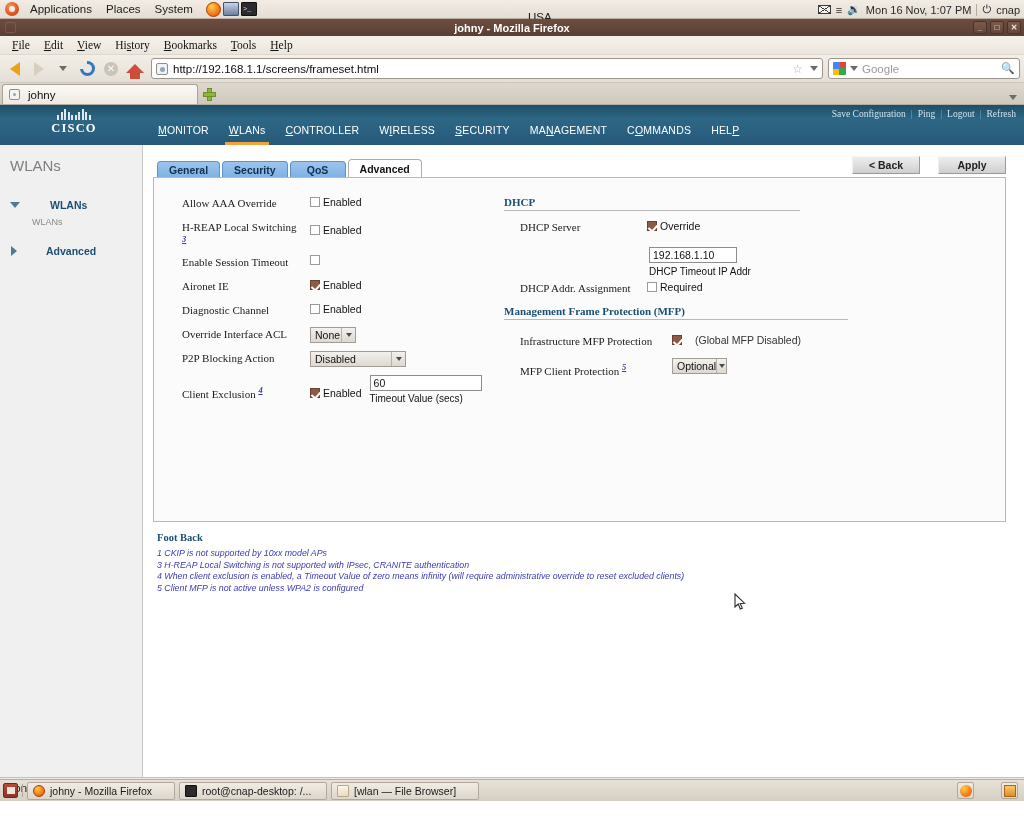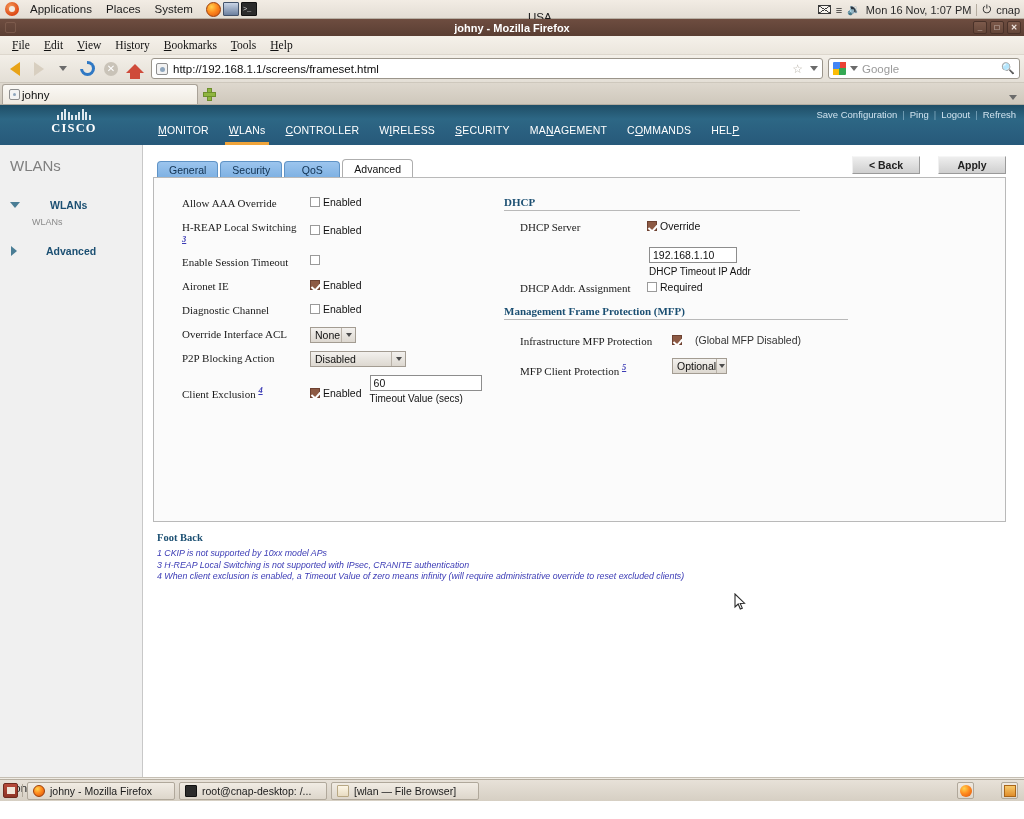--- a/index.html
+++ b/index.html
@@ -100,21 +100,21 @@
   #g-icon:before{content:"";position:absolute;right:0;top:0;width:6px;height:6px;background:#ea4335;}
   #g-icon:after{content:"";position:absolute;left:0;bottom:0;width:6px;height:6px;background:#fbbc05;}
   #search-ph{ flex:1; color:#9a9a9a; font-size:11.5px; }
   #mag{ color:#7d8ea3; font-size:11px; }
 
   #tabstrip{ height:22px; background:linear-gradient(#ded8ce,#cfc8bc);
     display:flex;align-items:flex-end; padding-left:2px; position:relative;
     border-bottom:1px solid #b3aca0;}
   .ff-tab{ height:20px;width:196px;background:linear-gradient(#fbf9f5,#efeae1);
     border:1px solid #a9a298; border-bottom:none; border-radius:3px 3px 0 0;
-    display:flex;align-items:center;gap:2px;padding:8px 6px;font-size:11.5px;color:#111;}
+    display:flex;align-items:center;gap:8px;padding:8px 6px;font-size:11.5px;color:#111;}
   .tab-fav{width:11px;height:11px;border:1px solid #8e8e8e;border-radius:2px;background:#f3f3f3;position:relative;}
   .tab-fav:after{content:"";position:absolute;left:3px;top:3px;width:3px;height:3px;border-radius:50%;background:#8fa6bd;}
   #newtab{ width:22px;height:20px;display:flex;align-items:center;justify-content:center;}
   .plus{ width:13px;height:13px;position:relative; }
   .plus:before,.plus:after{content:"";position:absolute;background:#8fb53f;border:1px solid #6d8f2c;}
   .plus:before{left:4px;top:0;width:3px;height:11px;}
   .plus:after{left:0;top:4px;width:11px;height:3px;}
   #tabstrip-caret{ position:absolute; right:7px; bottom:4px; }
 
   
@@ -124,21 +124,21 @@
   #cisco-logo{ position:absolute; left:38px; top:4px; width:72px; text-align:center; color:#fff;}
   #logo-bars{ height:11px; display:flex; align-items:flex-end; justify-content:center; gap:1.5px;}
   #logo-bars span{ width:2px; background:#dfe9ef; display:block;}
   #logo-text{ font-size:12.5px; font-weight:bold; letter-spacing:1.2px; color:#fff; margin-top:1px;
     font-family:Liberation Serif, serif;}
   #cisco-nav{ position:absolute; left:148px; bottom:4px; display:flex; gap:0; }
   .cnav{ color:#ffffff; font-size:10.5px; padding:2px 10px 5px 10px; letter-spacing:.2px; position:relative;}
   .cnav u{text-decoration:underline;}
   .cnav.active:after{content:"";position:absolute;left:6px;right:6px;bottom:-4px;height:3px;background:#f0a43a;}
   #cisco-toplinks{ position:absolute; right:8px; top:4px; color:#cfe2ee; font-size:9.5px;
-    display:flex;align-items:center;gap:5px;}
+    display:flex;align-items:center;gap:5px;font-family:Liberation Serif, serif;}
   .tl-sep{color:#7fa8be;}
 
   #content-row{ display:flex; height:632px; }
   #sidebar{ width:143px; background:#f0f0f0; border-right:1px solid #c8c8c8; padding-top:12px;}
   #sb-title{ color:#7f7f7f; font-size:15px; padding-left:10px; margin-bottom:22px;
     font-family:"Liberation Sans",sans-serif;}
   .sb-row{ display:flex; align-items:center; height:18px; font-size:10.5px; }
   .sb-arrow-dn{width:0;height:0;border-left:5px solid transparent;border-right:5px solid transparent;
     border-top:6px solid #4a7d95; margin-left:10px;}
   .sb-arrow-rt{width:0;height:0;border-top:5px solid transparent;border-bottom:5px solid transparent;
@@ -150,21 +150,21 @@
   #page-title{ font-size:14.5px; font-weight:bold; color:#333; margin:0 0 8px 0;
     font-family:"Liberation Serif", serif;}
   #topbtns{ position:absolute; right:18px; top:11px; display:flex; gap:18px;}
   .ctl-btn{ width:68px;height:18px;background:linear-gradient(#eeeeee,#cfcfcf);
     border:1px solid #9a9a9a; border-top-color:#f6f6f6; border-left-color:#f0f0f0;
     font-size:10.5px;font-weight:bold;color:#222;display:flex;align-items:center;justify-content:center;}
 
   #tabs{ display:flex; align-items:flex-end; height:19px; margin-left:4px; }
   .ctab{ height:17px; min-width:56px; padding:0 11px;
      background:linear-gradient(#9cc5ee,#7db0e2); border:1px solid #5f93c6; border-bottom:none;
-     border-radius:4px 4px 0 0; color:#10304f; font-size:10.5px; font-weight:normal;
+     border-radius:4px 4px 0 0; color:#10304f; font-size:10.5px; font-weight:bold;
      display:flex;align-items:center;justify-content:center; margin-right:2px;}
   .ctab.active{ background:#ffffff; border-color:#aeaeae; color:#111; height:19px; }
 
   #panel{ border:1px solid #b9b9b9; background:#fbfbfb; height:345px; position:relative;
      margin-top:-1px;}
   #panel-inner{ display:flex; padding:18px 0 0 0; }
   #col-left{ width:340px; padding-left:28px; }
   #col-right{ width:360px; padding-left:10px; }
 
   .frow{ display:flex; align-items:flex-start; margin-bottom:6px; min-height:18px;}
@@ -534,20 +534,21 @@
 
             </div>
           </div>
         </div>
 
         <div id="footnotes">
           <div id="fn-title">Foot Back</div>
           <div class="fn-line">1 CKIP is not supported by 10xx model APs</div>
           <div class="fn-line">3 H-REAP Local Switching is not supported with IPsec, CRANITE authentication</div>
           <div class="fn-line">4 When client exclusion is enabled, a Timeout Value of zero means infinity (will require administrative override to reset excluded clients)</div>
+          <div class="fn-line">5 Client MFP is not active unless WPA2 is configured</div>
         </div>
 
       </div>
     </div>
 
     <svg id="cursor" viewBox="0 0 12 18">
       <path d="M1,1 L1,14 L4.2,11 L6.3,16 L8.3,15.1 L6.2,10.4 L10.5,10.2 Z" fill="#ffffff" stroke="#2a2a2a" stroke-width="1.1"></path>
     </svg>
   </div>
 

